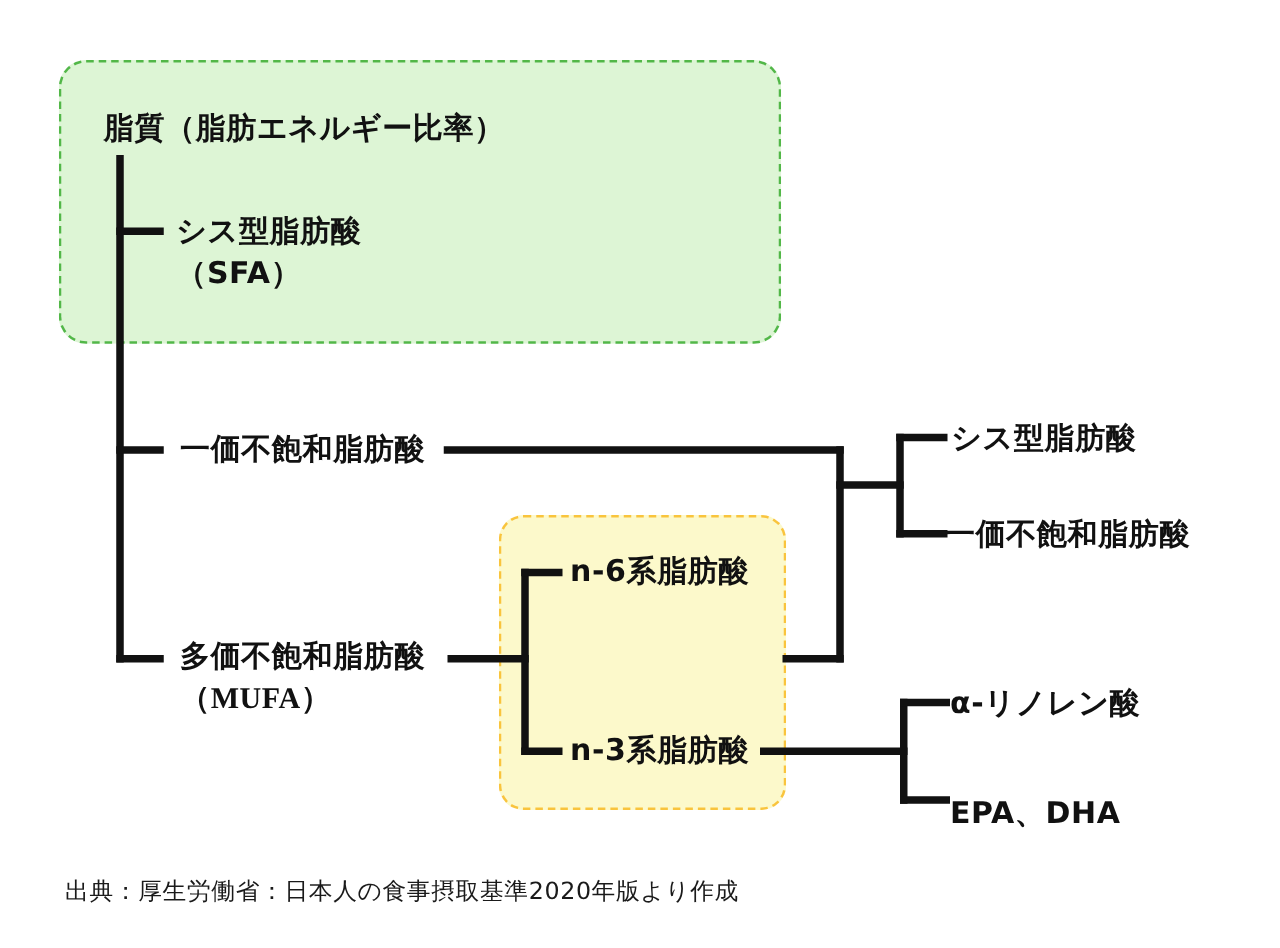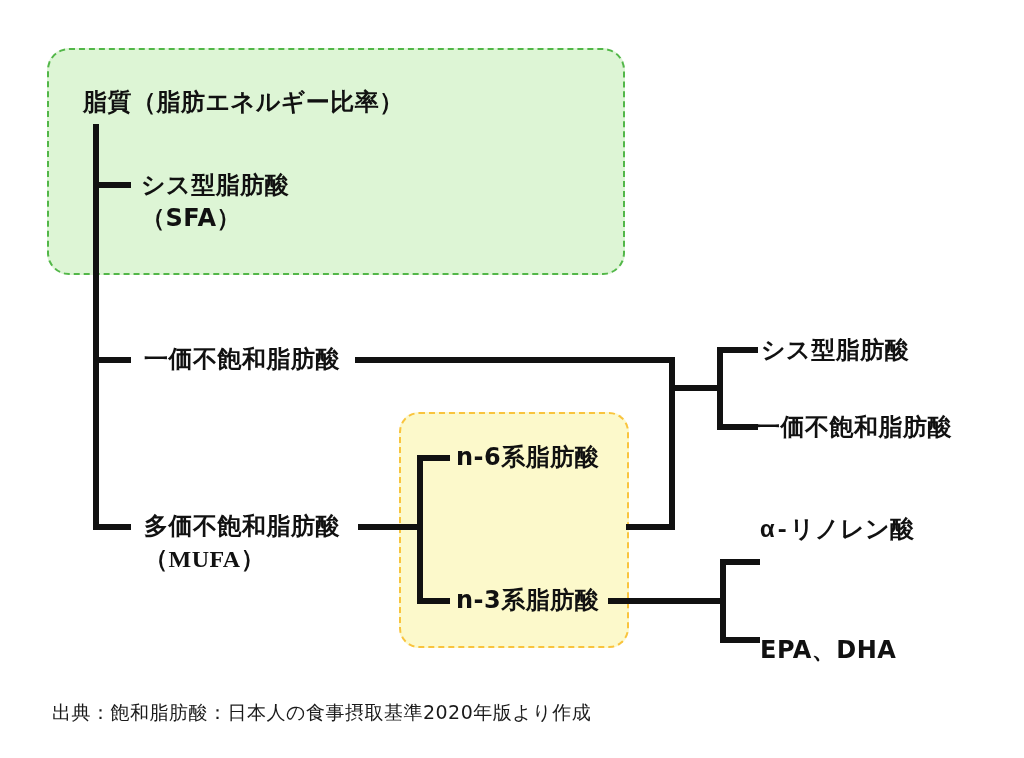--- a/index.html
+++ b/index.html
@@ -121,23 +121,23 @@
   </div>
 
   <div class="lbl" style="left:761px; top:334px;">
     <span>シス型脂肪酸</span>
   </div>
 
   <div class="lbl" style="left:756px; top:411px;">
     <span>一価不飽和脂肪酸</span>
   </div>
 
-  <div class="lbl" style="left:760px; top:514px;font-family:Liberation Mono, monospace;">
+  <div class="lbl" style="left:760px; top:546px;">
     <span>α-リノレン酸</span>
   </div>
 
   <div class="lbl" style="left:760px; top:634px;">
     <span>EPA、DHA</span>
   </div>
 
-  <div class="source">出典：飽和脂肪酸：日本人の食事摂取基準2020年版より作成</div>
+  <div class="source">出典：厚生労働省：日本人の食事摂取基準2020年版より作成</div>
 
 </div>
 
 </body></html>

